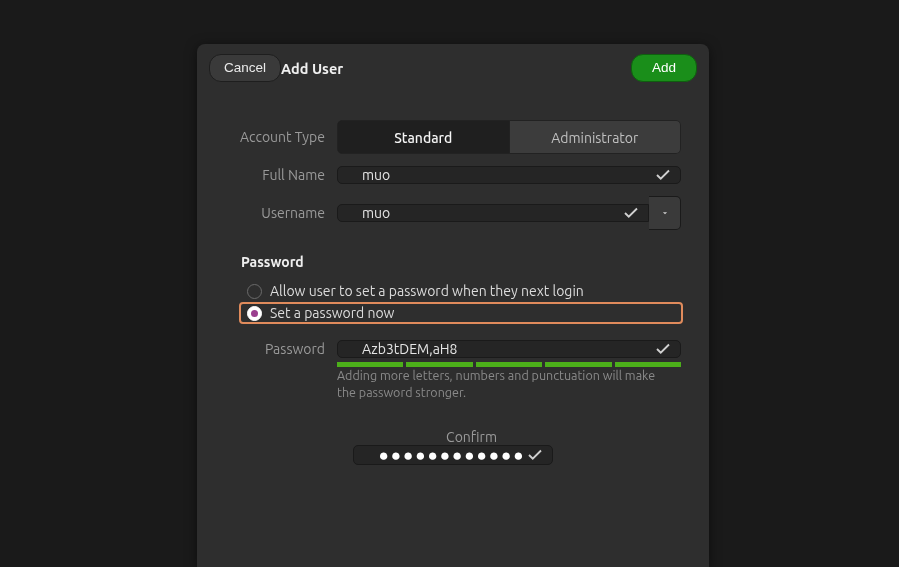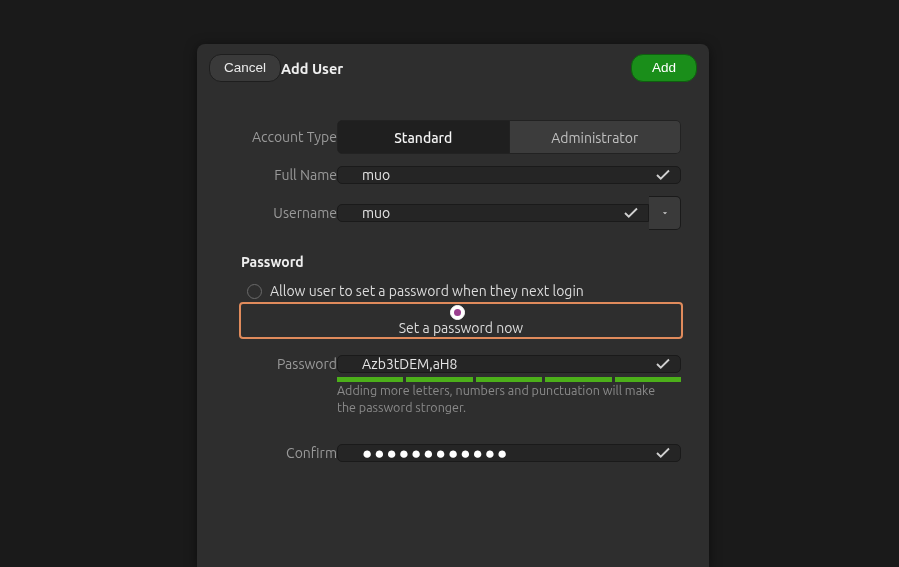--- a/index.html
+++ b/index.html
@@ -62,20 +62,21 @@
       padding: 28px 28px 0 28px;
     }
     .row {
       display: flex;
       align-items: center;
       margin-bottom: 12px;
     }
     .row-label {
       width: 112px;
       text-align: right;
+      padding-right: 12px;
       color: #9a9a9a;
       font-size: 14px;
     }
     .segmented {
       display: flex;
       flex: 1;
       border-radius: 5px;
       overflow: hidden;
     }
     .seg-btn {
@@ -154,21 +155,20 @@
       padding: 3px 6px;
       border-radius: 4px;
       cursor: pointer;
     }
     .radio-row.focused {
       border: 2px solid #e08b5c;
       border-radius: 4px;
       margin-left: -2px;
       margin-right: -2px;
       padding: 1px 6px;
-      flex-direction: column;
     }
     .radio-circle {
       width: 15px;
       height: 15px;
       border-radius: 50%;
       border: 1.5px solid #6a6a6a;
       margin-right: 8px;
       display: flex;
       align-items: center;
       justify-content: center;
@@ -280,21 +280,21 @@
 
     <div class="strength-meter">
       <div class="strength-seg"></div>
       <div class="strength-seg"></div>
       <div class="strength-seg"></div>
       <div class="strength-seg"></div>
       <div class="strength-seg"></div>
     </div>
     <div class="hint">Adding more letters, numbers and punctuation will make the password stronger.</div>
 
-    <div class="row" style="margin-top:28px;">
+    <div class="row" style="margin-top:28px;flex-direction:column;">
       <div class="row-label">Confirm</div>
       <div class="input-wrap">
         <div class="input-val dots-mask">●●●●●●●●●●●●</div>
         <svg class="check-icon" viewBox="0 0 24 24" fill="none" stroke="currentColor" stroke-width="2.5">
             <polyline points="20 6 9 17 4 12"></polyline>
           </svg>
       </div>
     </div>
 
   </div>

